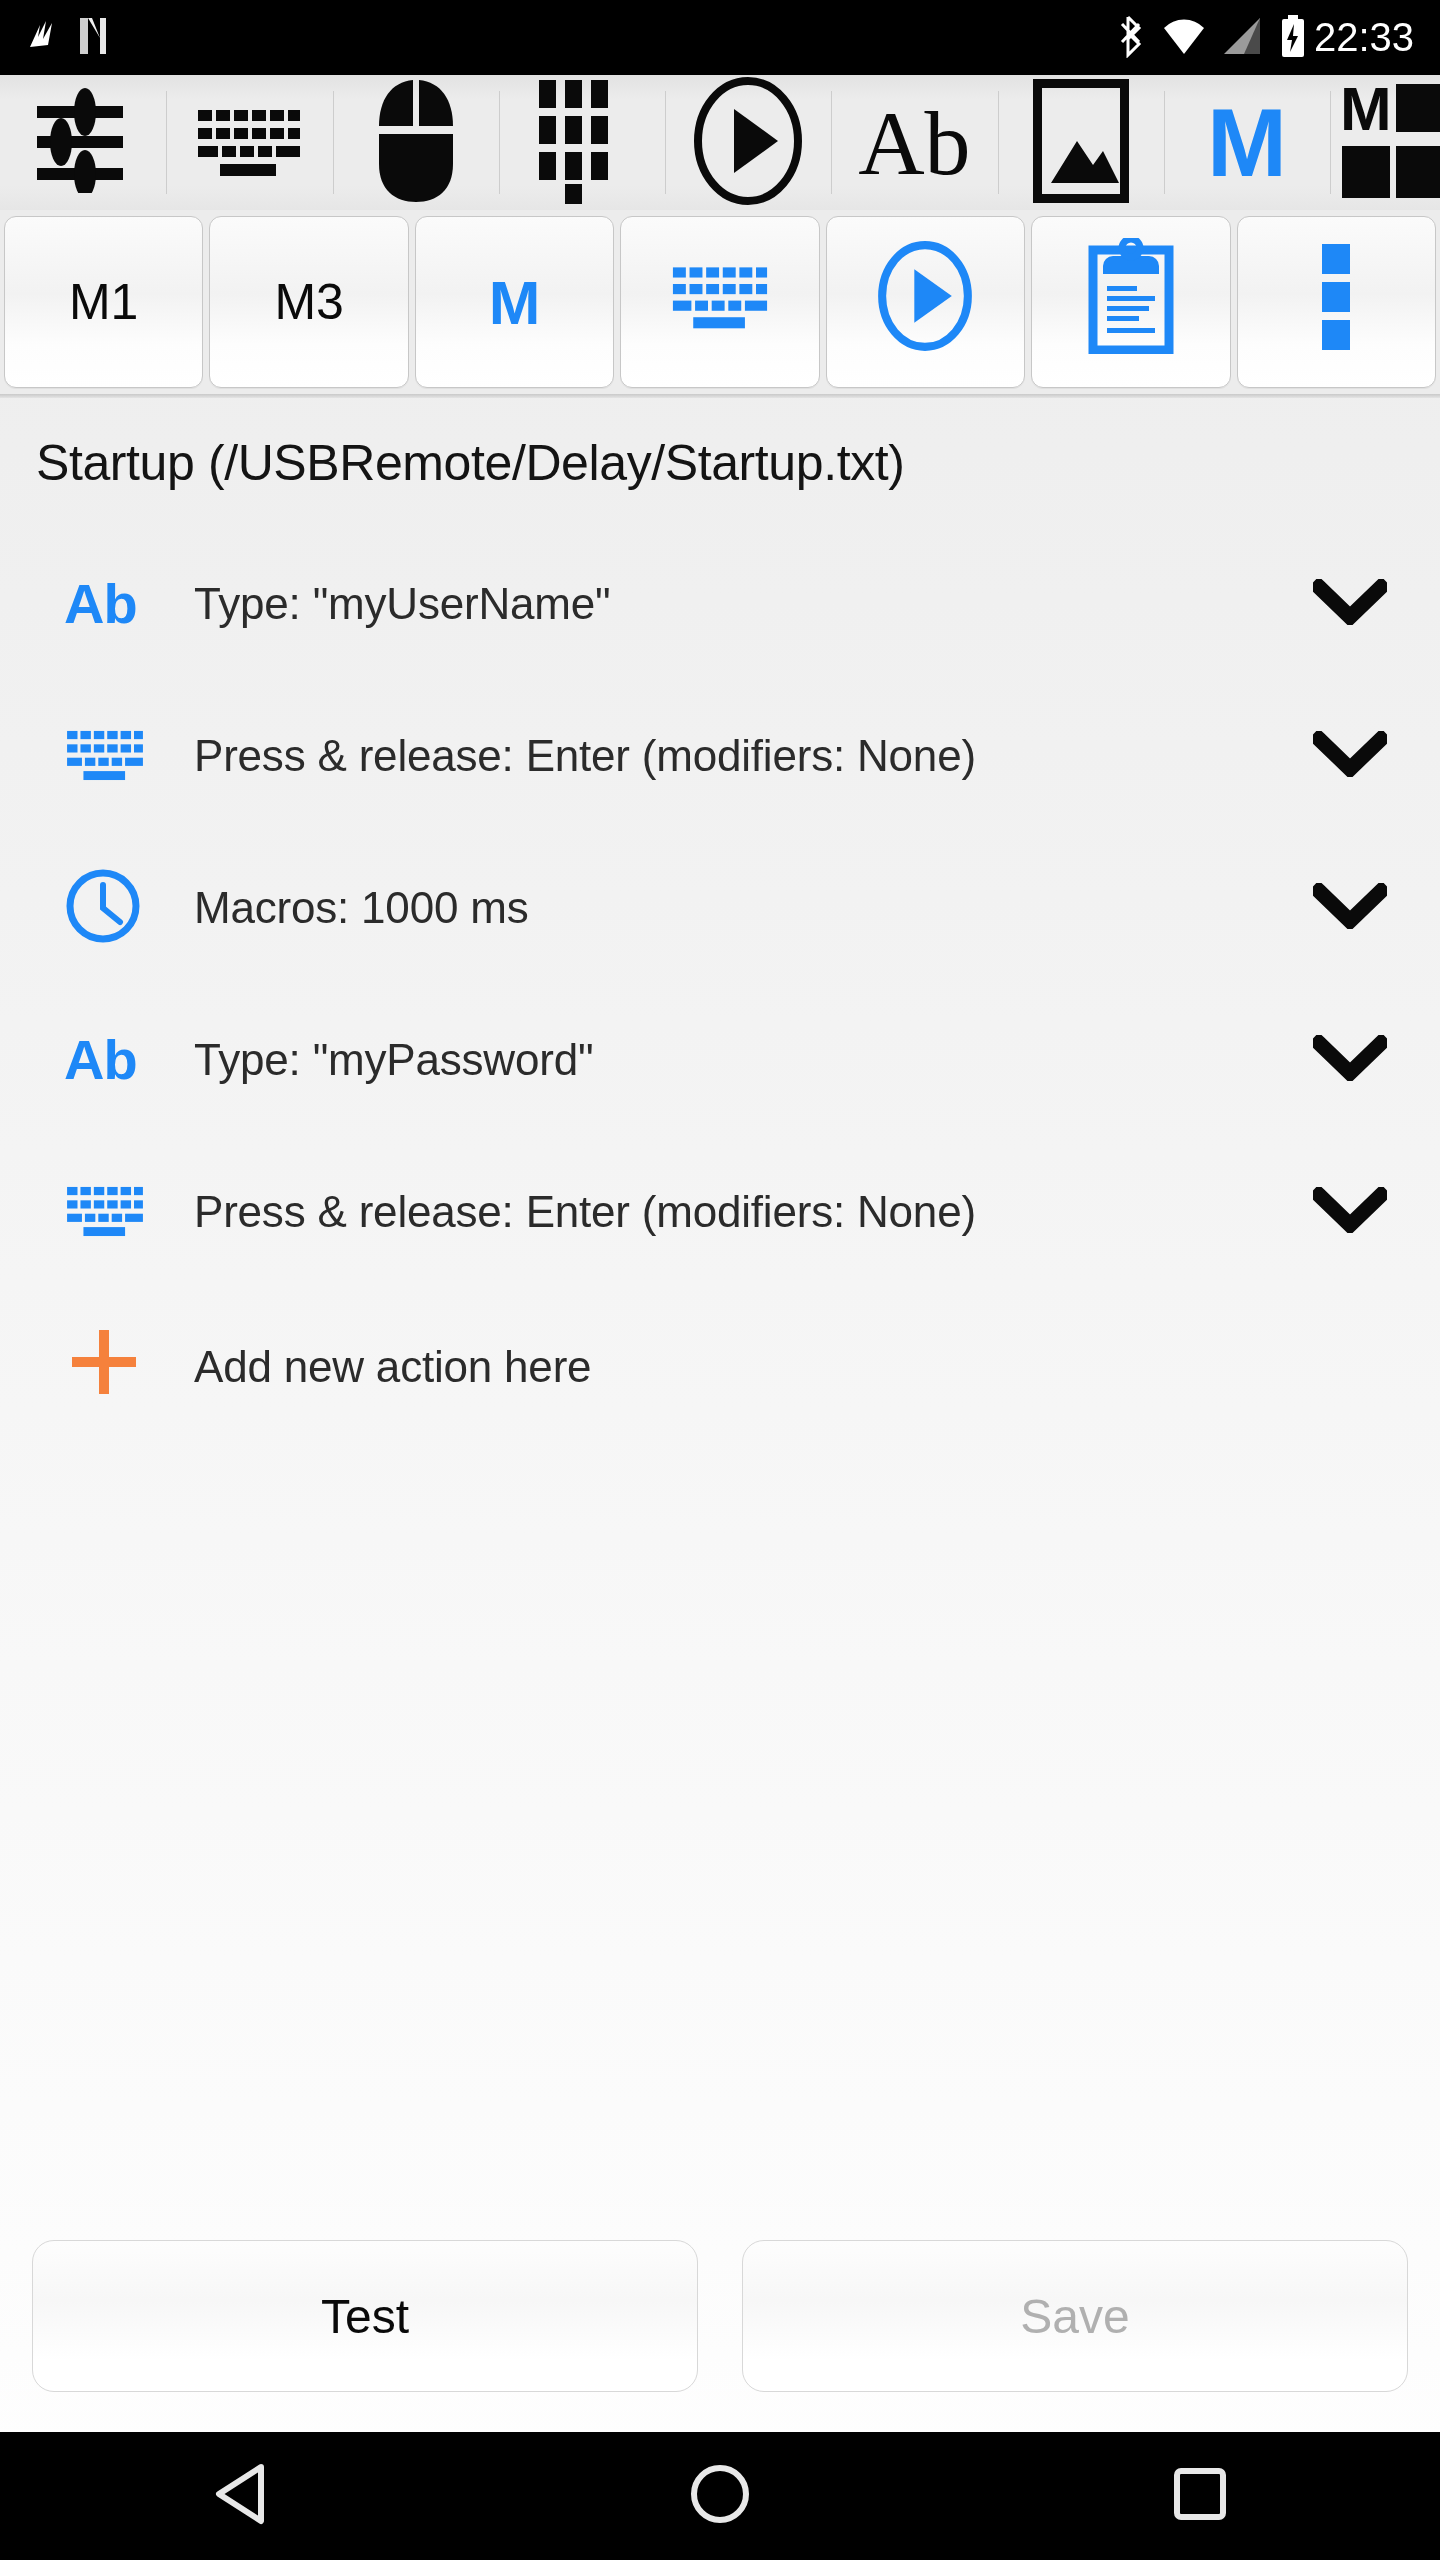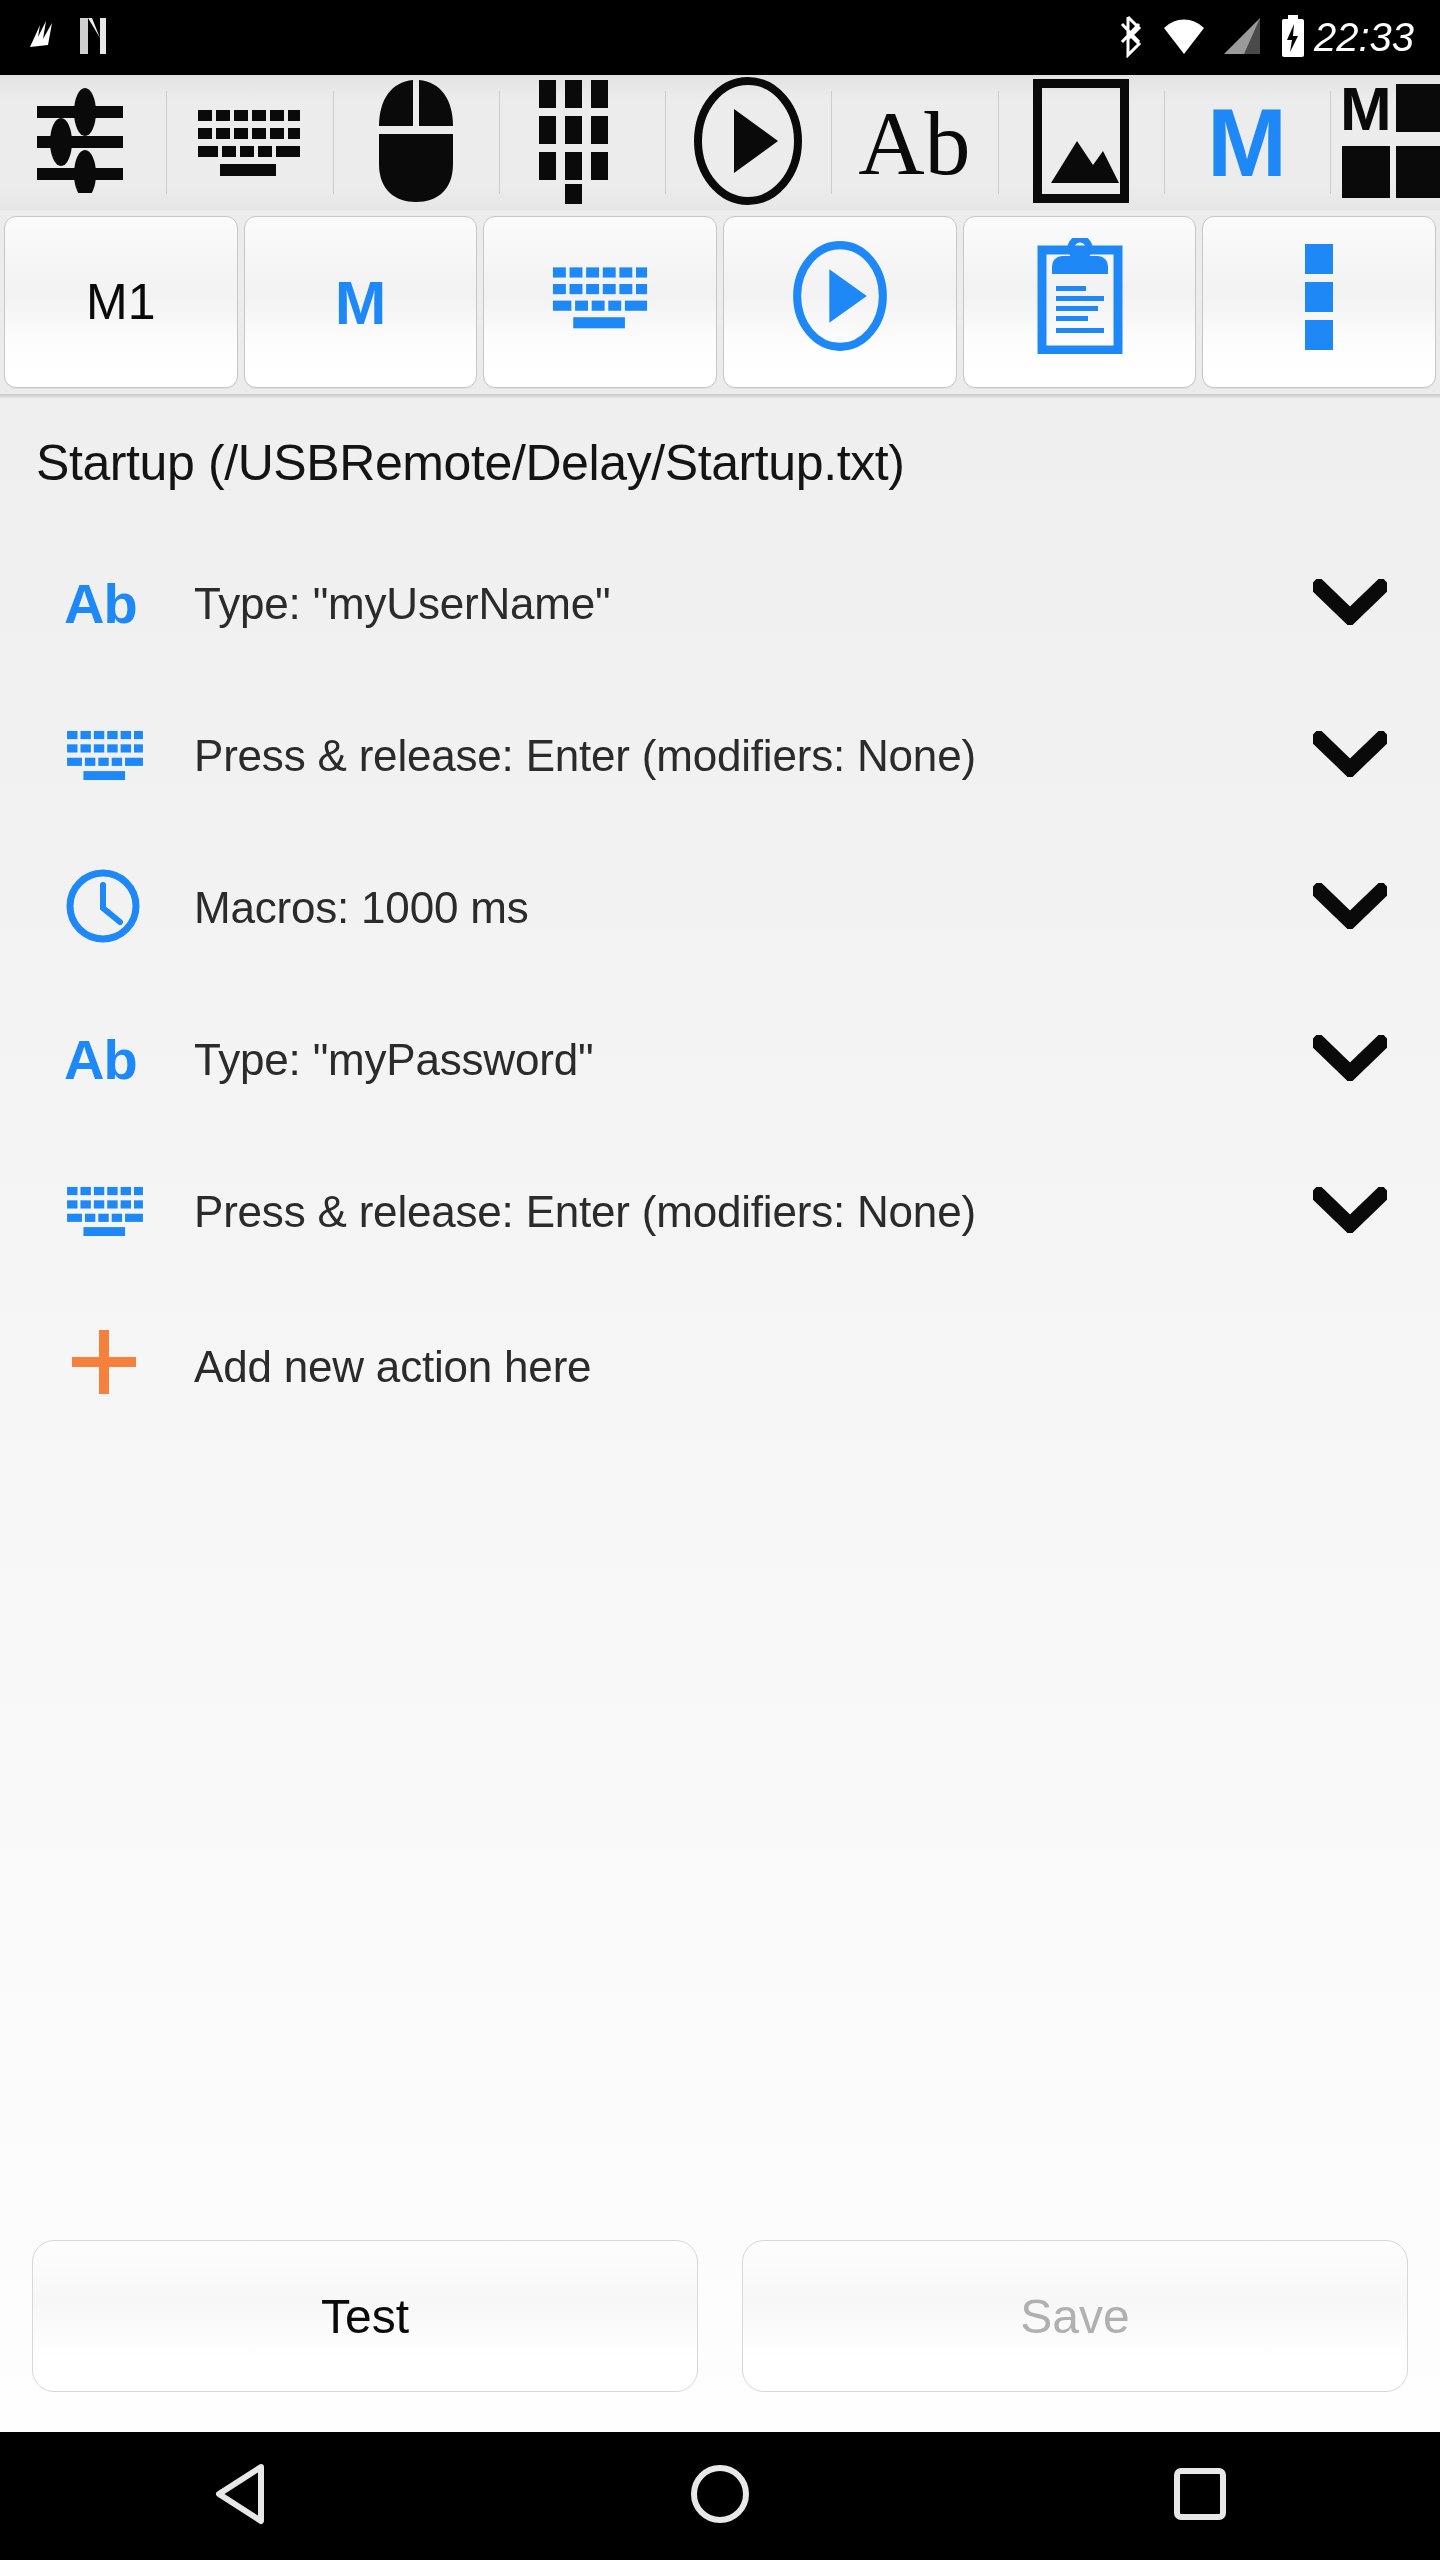--- a/index.html
+++ b/index.html
@@ -22,21 +22,20 @@
     display: flex; align-items: center;
     padding: 0 26px;
     flex: 0 0 75px;
   }
   .sb-left { display: flex; align-items: center; gap: 18px; }
   .sb-right { margin-left: auto; display: flex; align-items: center; gap: 16px; }
   .sb-time {
     color: #ffffff; font-size: 40px; letter-spacing: 0px;
     font-family: "Liberation Sans", sans-serif;
     margin-left: 8px;
-    font-style: italic;
   }
 
   
   .toolbar-icons {
     flex: 0 0 135px; height: 135px;
     background: linear-gradient(to bottom, #e2e2e2 0%, #ececec 18%, #ececec 82%, #e6e6e6 100%);
     display: flex; align-items: stretch;
     overflow: hidden;
   }
   .tb-item {
@@ -283,20 +282,21 @@
           <rect x="58" y="6" width="48" height="48" fill="#0a0a0a"></rect>
           <rect x="4" y="68" width="48" height="52" fill="#0a0a0a"></rect>
           <rect x="58" y="68" width="48" height="52" fill="#0a0a0a"></rect>
         </svg>
       </span>
     </div>
   </div>
 
   <div class="toolbar-buttons">
     <div class="mbtn">M1</div>
+    <div class="mbtn">M3</div>
     <div class="mbtn blue-m">M</div>
     <div class="mbtn">
       <span>
         <svg width="104" height="72" viewBox="0 0 110 78">
           <g fill="#1e88f7">
             <rect x="4" y="8" width="14" height="11"></rect>
               <rect x="22" y="8" width="14" height="11"></rect>
               <rect x="40" y="8" width="14" height="11"></rect>
               <rect x="58" y="8" width="14" height="11"></rect>
               <rect x="76" y="8" width="14" height="11"></rect>

